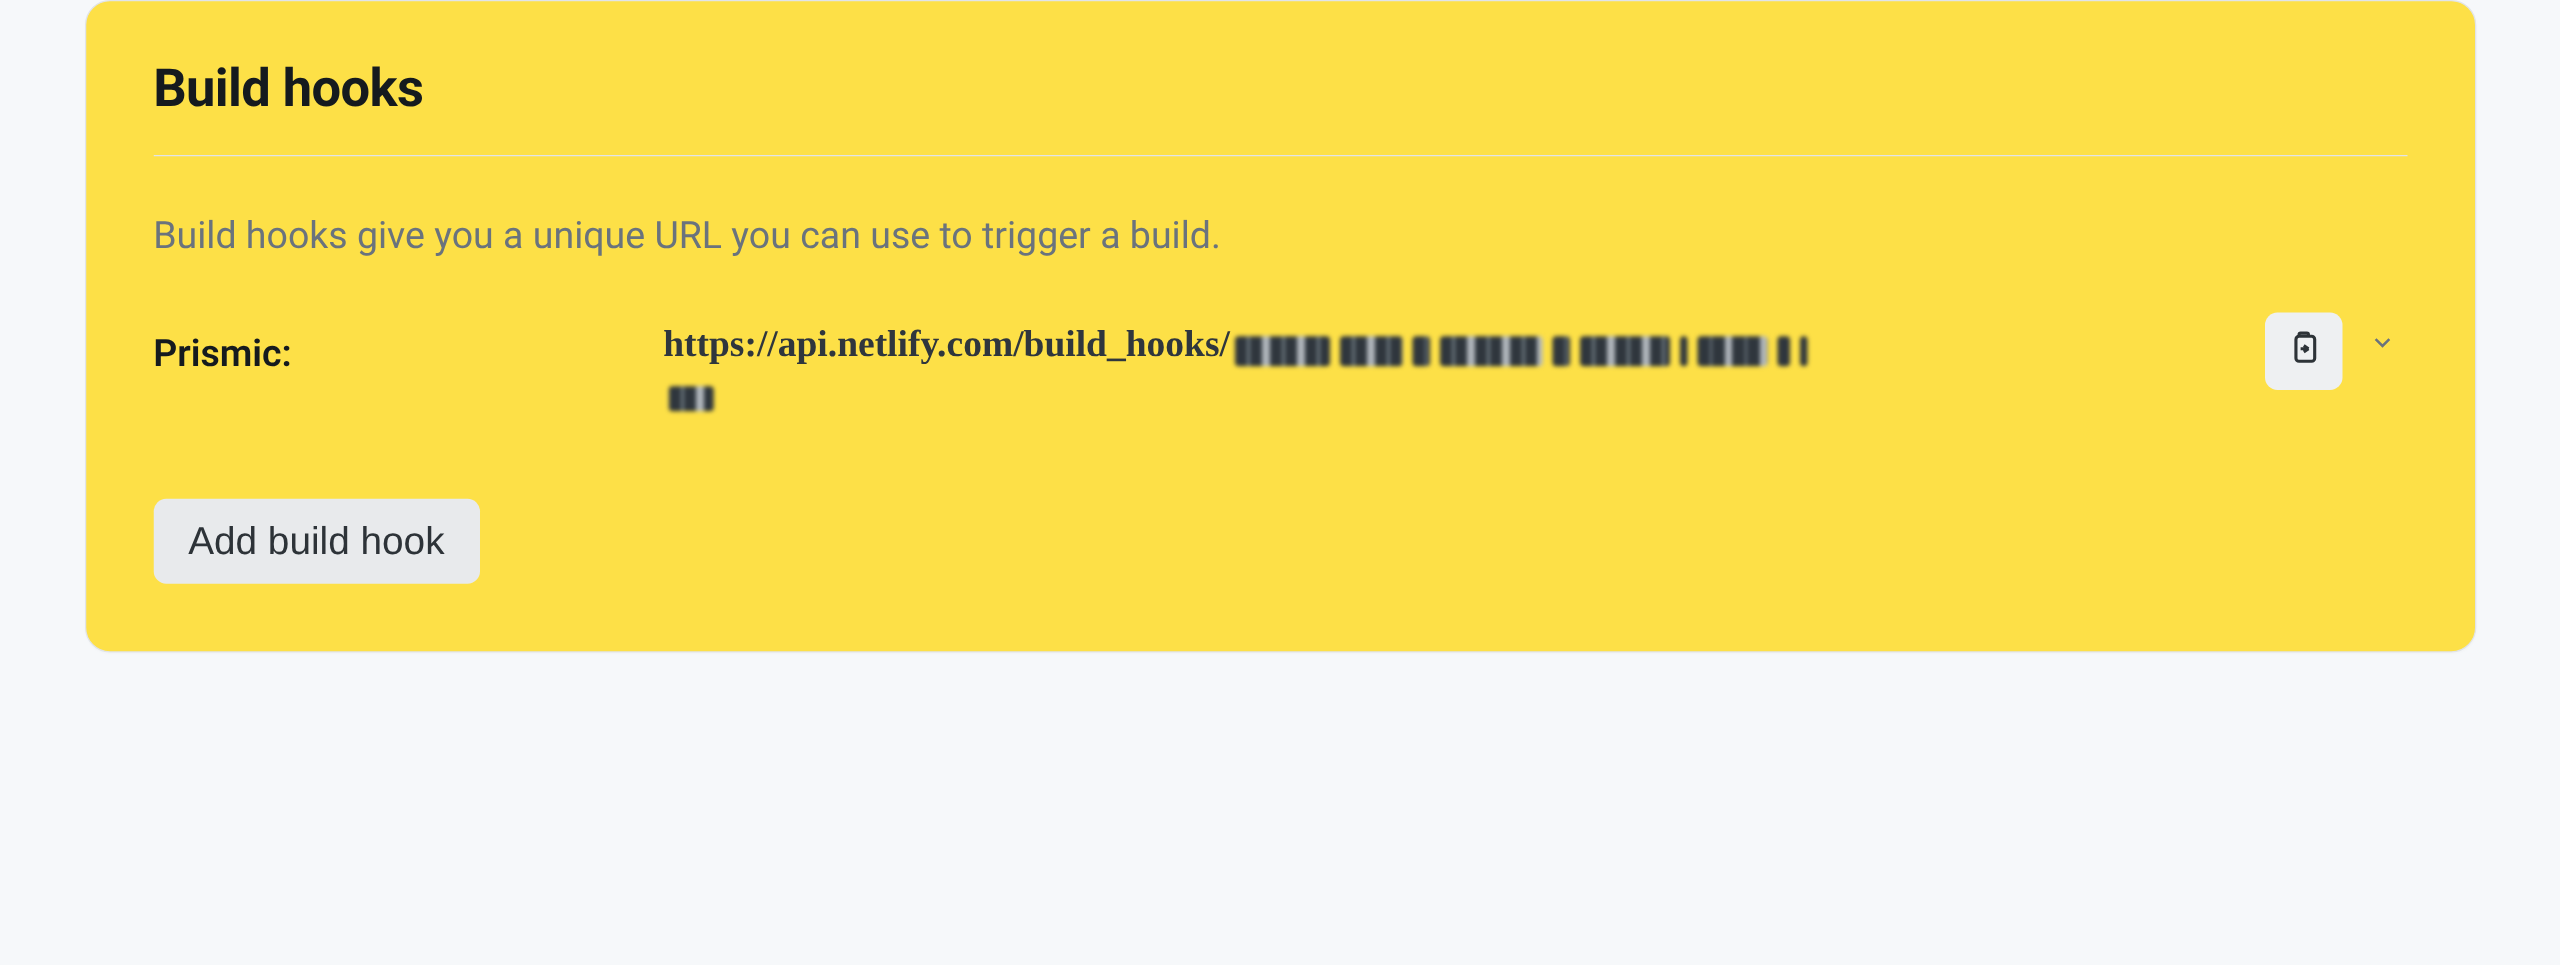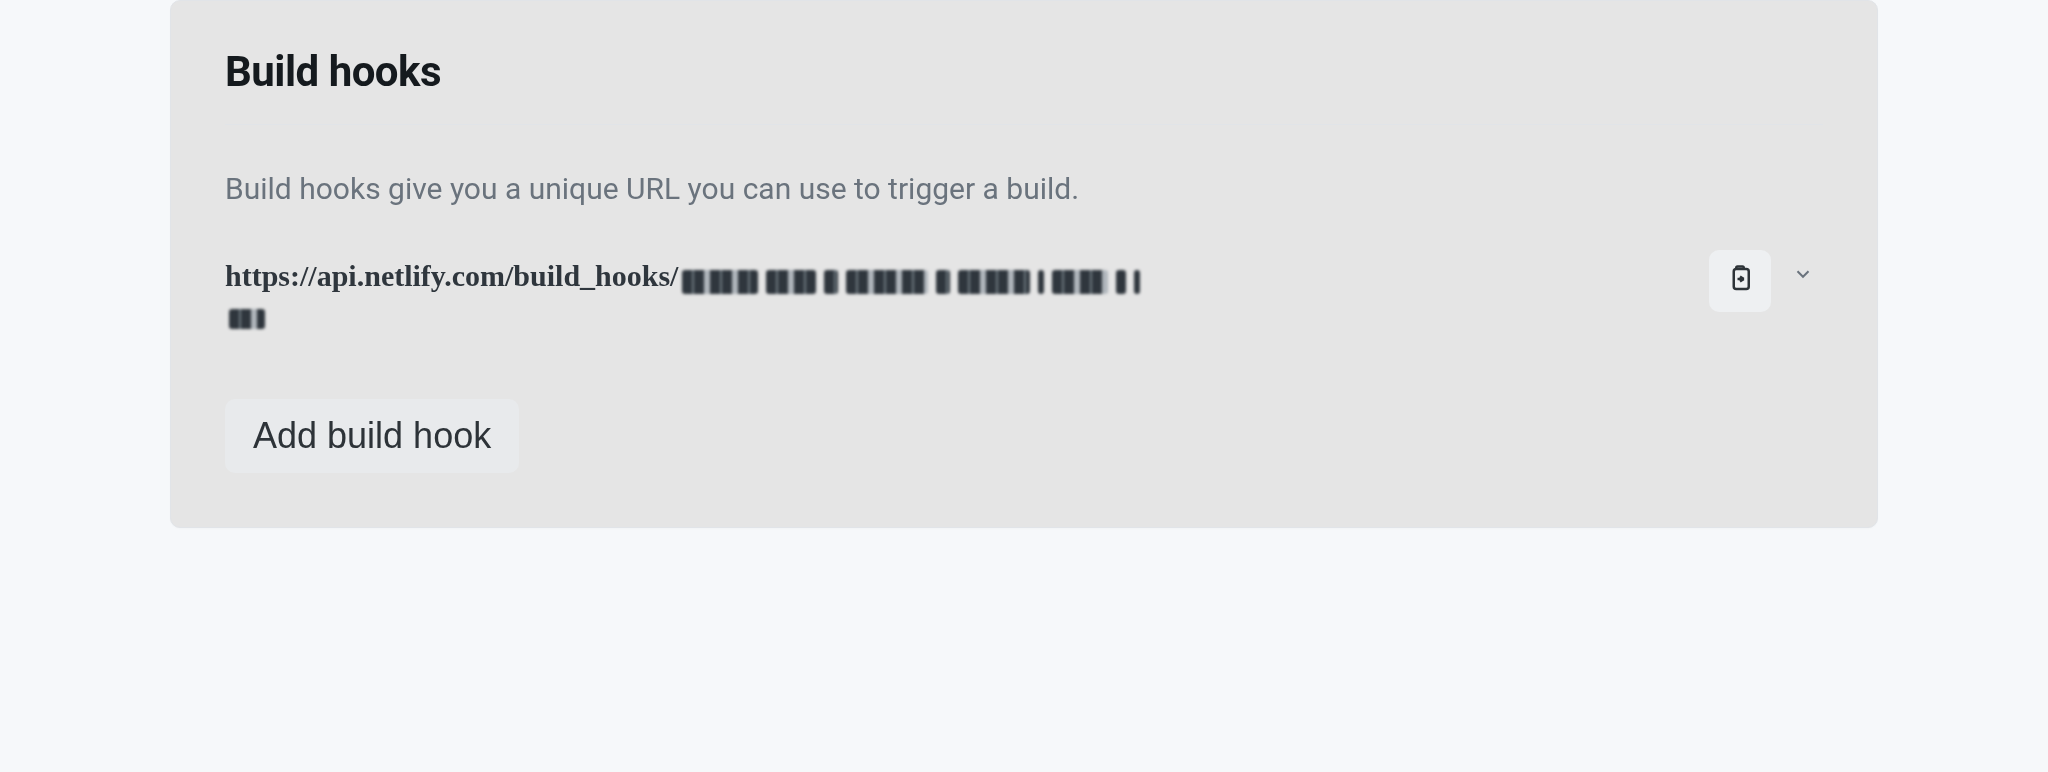--- a/index.html
+++ b/index.html
@@ -20,24 +20,24 @@
     -webkit-font-smoothing: antialiased;
   }
   .canvas {
     width: 2048px;
     height: 772px;
     padding: 0;
     background: #f6f8fa;
     position: relative;
   }
   .card {
-    background: #e5e5e5;
+    background: #fde047;
     border: 1px solid var(--border);
-    border-radius: 10px;
-    width: 1708px;
+    border-radius: 20px;
+    width: 1913px;
     margin: 0 auto;
     padding: 46px 54px 54px 54px;
     box-shadow: 0 1px 2px rgba(0,0,0,0.02);
   }
   h2.section-title {
     margin: 0 0 28px 0;
     font-size: 42px;
     font-weight: 700;
     letter-spacing: -0.5px;
     color: var(--text);
@@ -160,41 +160,42 @@
     stroke: var(--teal);
     fill: none;
     stroke-width: 3;
   }
   .add-btn {
     display: inline-flex;
     align-items: center;
     justify-content: center;
     background: var(--btn-bg);
     color: var(--btn-text);
-    font-size: 36px;
+    font-size: 31px;
     font-weight: 500;
     border: none;
     border-radius: 10px;
     padding: 16px 28px;
     cursor: pointer;
   }
 </style>
 </head>
 <body>
 
 <div class="canvas">
   <div class="card">
 
     <h2 class="section-title">Build hooks</h2>
 
     <hr class="divider">
 
     <p class="description">Build hooks give you a unique URL you can use to trigger a build.</p>
 
     <div class="hook-row">
+      <div class="hook-name">Prismic:</div>
 
       <div class="hook-url-wrap">
         <div style="flex:1 1 auto; min-width:0;">
           <span class="hook-url">https://api.netlify.com/build_hooks/</span><span id="redacted-inline"><span class="redacted" style="width: 76px;"></span><span class="redacted" style="width: 50px;"></span><span class="redacted" style="width: 14px;"></span><span class="redacted" style="width: 82px;"></span><span class="redacted" style="width: 14px;"></span><span class="redacted" style="width: 72px;"></span><span class="redacted" style="width: 6px;"></span><span class="redacted" style="width: 56px;"></span><span class="redacted" style="width: 10px;"></span><span class="redacted" style="width: 6px;"></span></span>
           <span id="redacted-tail-slot"><span class="redacted tail"></span></span>
         </div>
 
         <button class="copy-btn" aria-label="Copy build hook URL">
           <span>
             <svg viewBox="0 0 24 24">

